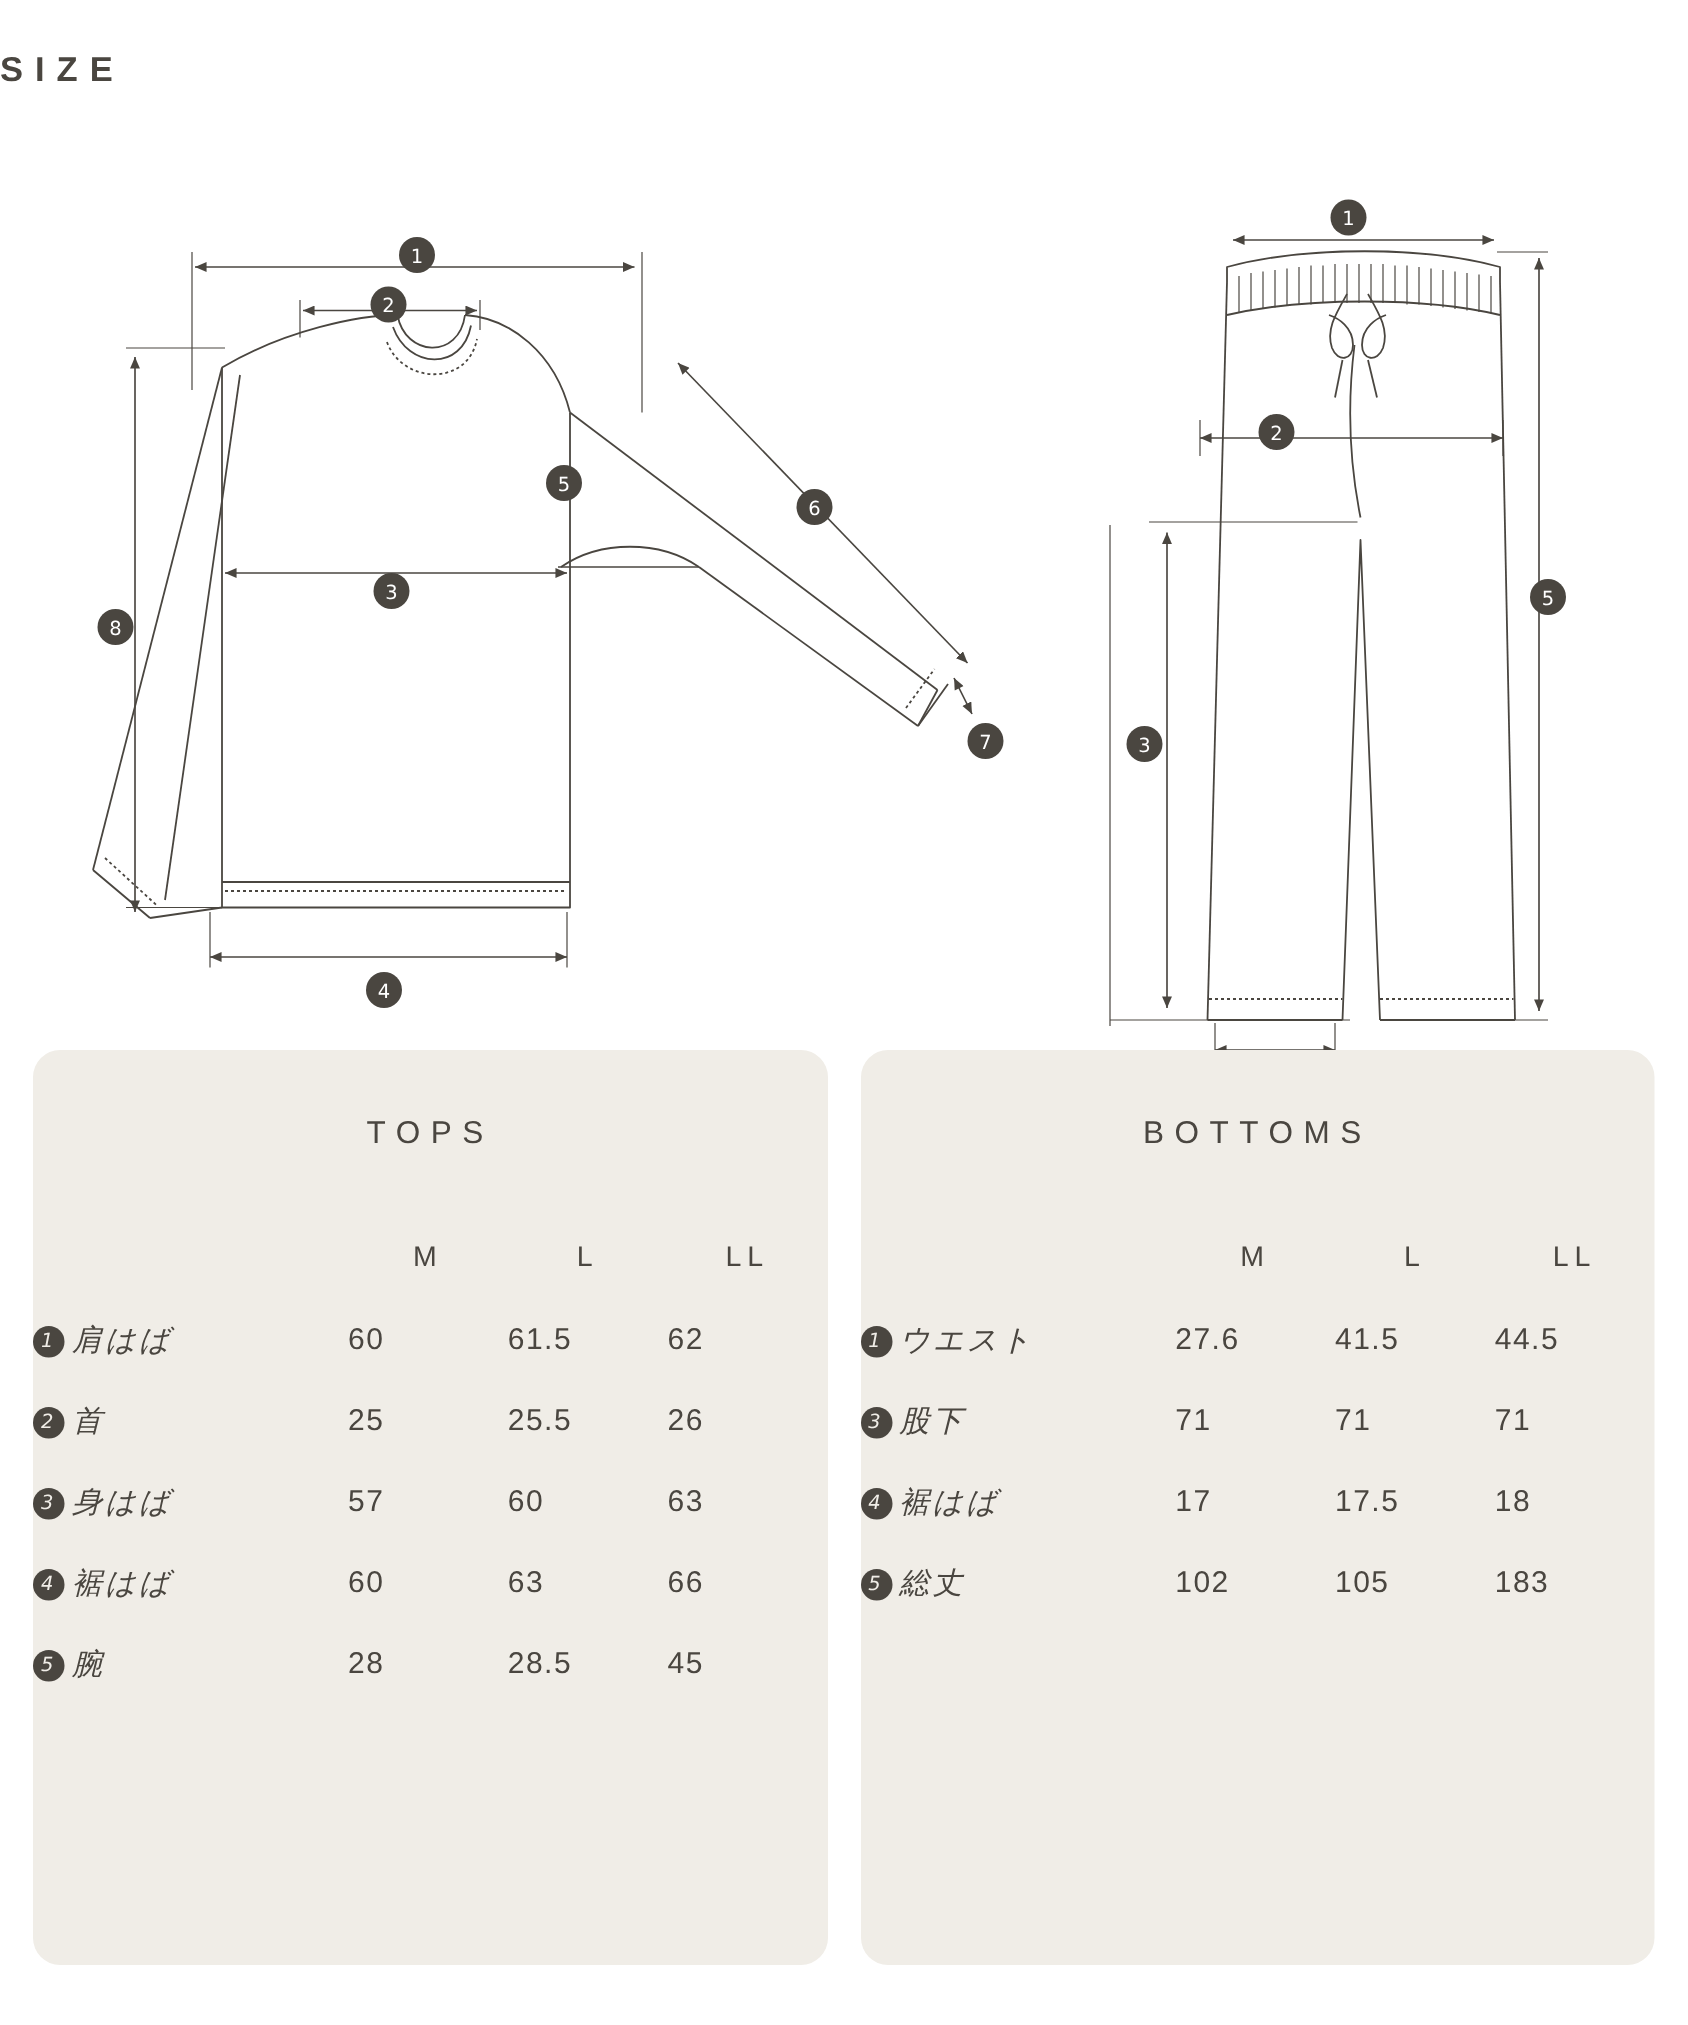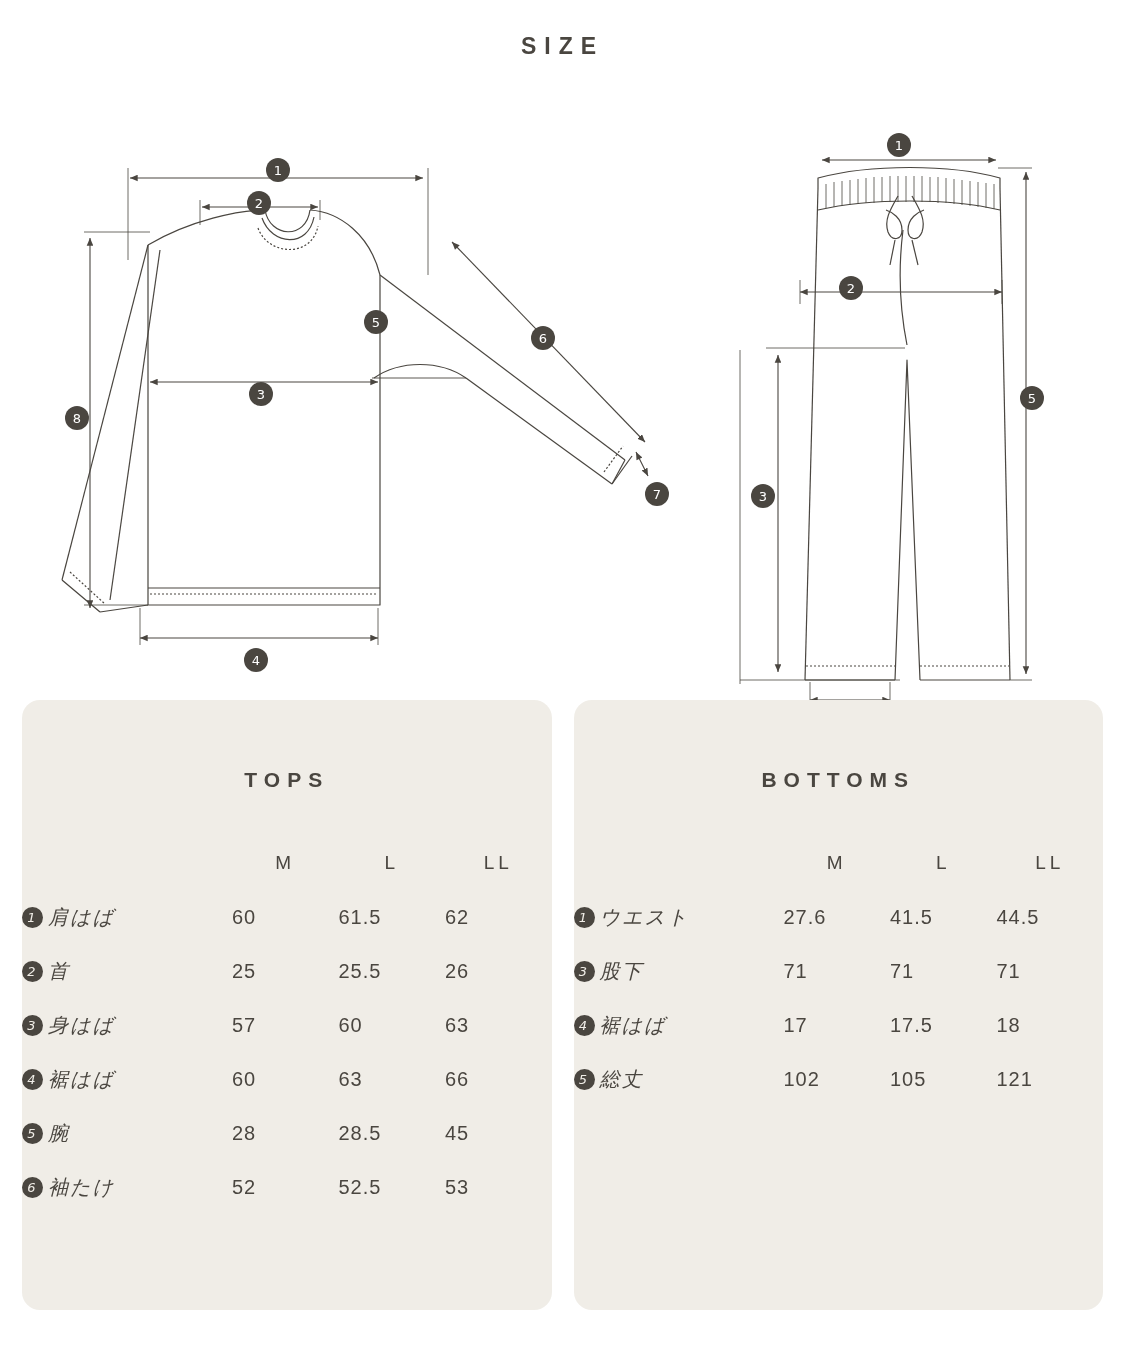--- a/index.html
+++ b/index.html
@@ -14,21 +14,21 @@
     color: #4a4640;
     position: relative;
     overflow: hidden;
   }
   .page {
     width: 1125px;
     height: 1350px;
     position: relative;
   }
   .title {
-    text-align: center;
+    text-align: left;
     font-size: 23px;
     letter-spacing: 8px;
     color: #4a4640;
     font-weight: bold;
     padding-top: 33px;
   }
   .diagrams {
     position: relative;
     width: 1125px;
     height: 640px;
@@ -56,24 +56,23 @@
     box-sizing: border-box;
     min-height: 610px;
   }
   .table-card.bottoms {
     min-height: 610px;
   }
   .table-title {
     text-align: center;
     font-size: 21px;
     letter-spacing: 7px;
-    font-weight: bold;
+    font-weight: normal;
     color: #4a4640;
     margin-bottom: 44px;
-    margin-top: 24px;
   }
   table.sizes {
     width: 100%;
     border-collapse: collapse;
     table-layout: fixed;
   }
   table.sizes th, table.sizes td {
     font-size: 20px;
     color: #4a4640;
     font-weight: normal;
@@ -346,26 +345,20 @@
             <td class="val">60</td>
             <td class="val">63</td>
             <td class="val">66</td>
           </tr>
           <tr>
             <td class="rowlabel"><span class="num-badge">5</span><span>腕</span></td>
             <td class="val">28</td>
             <td class="val">28.5</td>
             <td class="val">45</td>
           </tr>
-          <tr>
-            <td class="rowlabel"><span class="num-badge">6</span><span>袖たけ</span></td>
-            <td class="val">52</td>
-            <td class="val">52.5</td>
-            <td class="val">53</td>
-          </tr>
         </tbody>
       </table>
     </div>
 
     <div class="table-card bottoms">
       <div class="table-title">BOTTOMS</div>
       <table class="sizes">
         <thead>
           <tr class="hdr-row">
             <th class="hdr-label"></th>
@@ -390,20 +383,20 @@
           <tr>
             <td class="rowlabel"><span class="num-badge">4</span><span>裾はば</span></td>
             <td class="val">17</td>
             <td class="val">17.5</td>
             <td class="val">18</td>
           </tr>
           <tr>
             <td class="rowlabel"><span class="num-badge">5</span><span>総丈</span></td>
             <td class="val">102</td>
             <td class="val">105</td>
-            <td class="val">121</td>
+            <td class="val">183</td>
           </tr>
         </tbody>
       </table>
     </div>
 
   </div>
 </div>
 
 </body></html>

